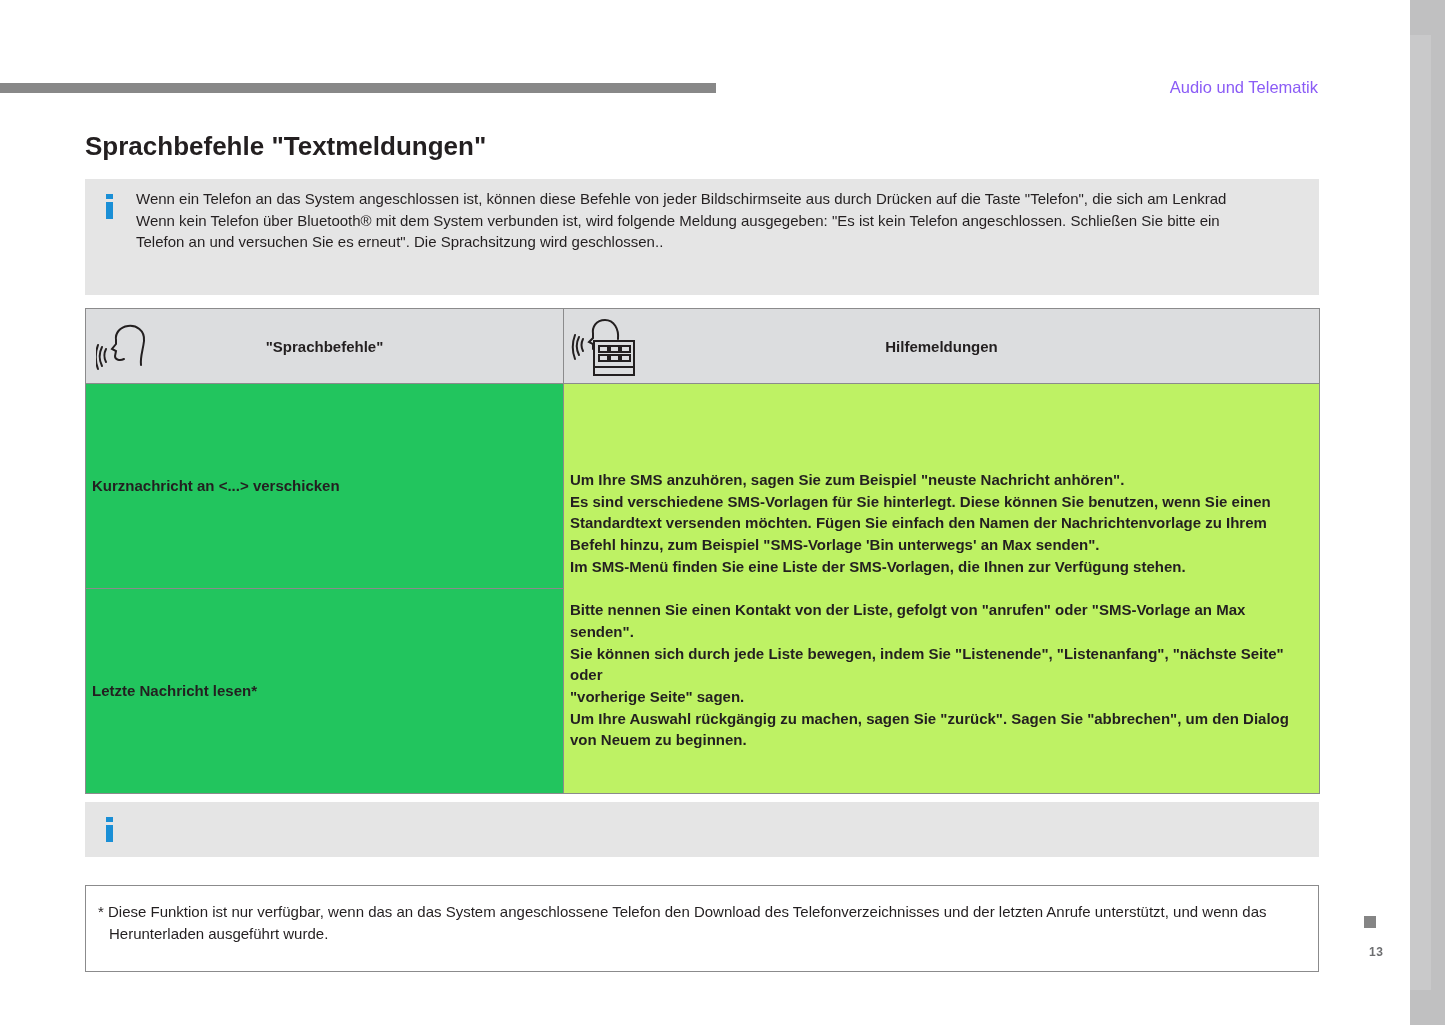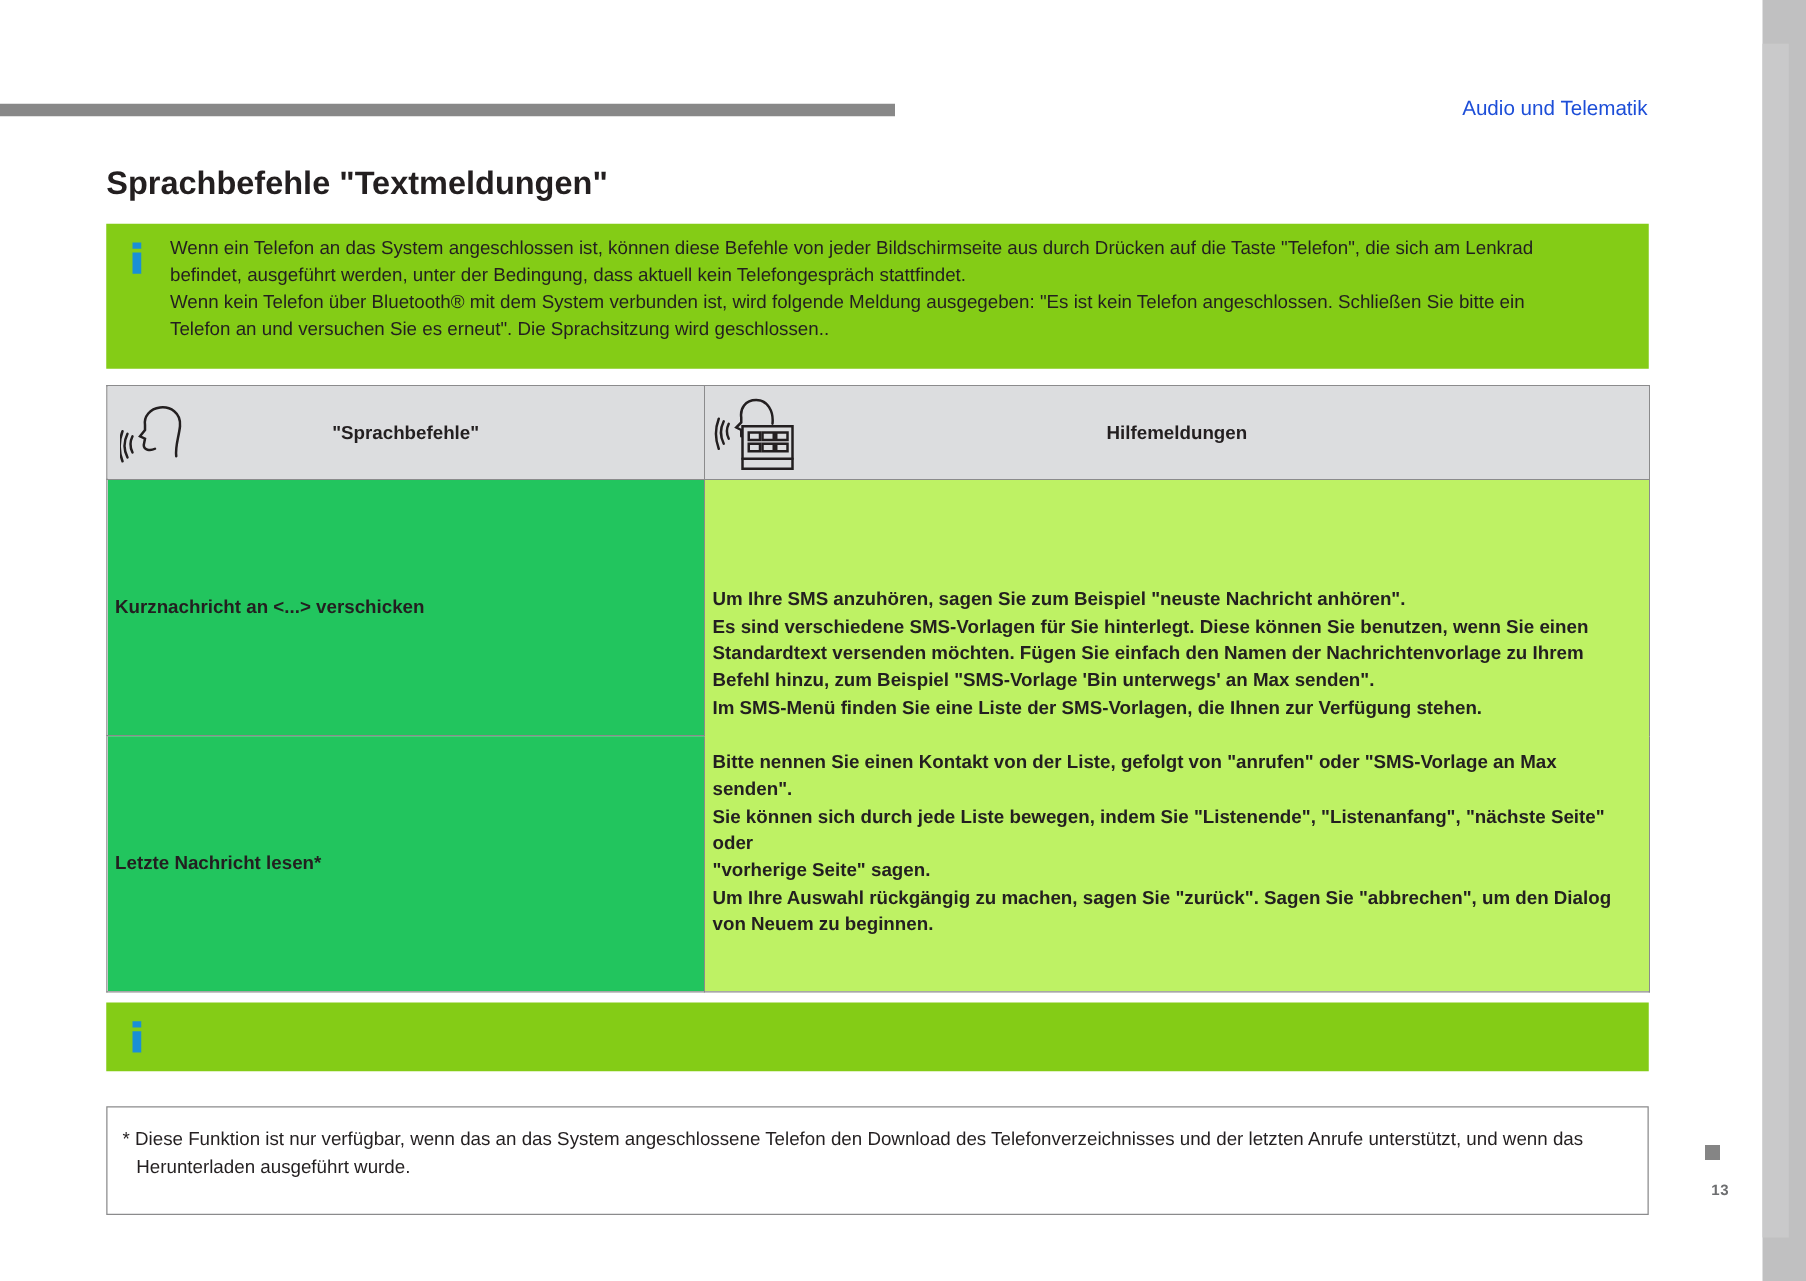--- a/index.html
+++ b/index.html
@@ -3,29 +3,29 @@
 <meta charset="utf-8">
 <style>
   html, body { margin: 0; padding: 0; }
   body {
     width: 1445px; height: 1025px; position: relative; overflow: hidden;
     background: #ffffff;
     font-family: "Liberation Sans", sans-serif;
     color: #231f20;
   }
   .top-bar { position: absolute; left: 0; top: 83px; width: 716px; height: 10px; background: #888888; }
-  .section-label { position: absolute; right: 127px; top: 78px; font-size: 16.5px; color: #1d4ed8; margin-left: 11px; }
+  .section-label { position: absolute; right: 127px; top: 78px; font-size: 16.5px; color: #8b5cf6; margin-left: 11px; }
   .side-tab { position: absolute; left: 1410px; top: 0; width: 35px; height: 1025px; background: #c0c0c1; }
   .side-tab-inner { position: absolute; left: 1410px; top: 35px; width: 21px; height: 955px; background: #c9c9ca; }
   .page-square { position: absolute; left: 1364px; top: 916px; width: 12px; height: 12px; background: #858585; }
   .page-number { position: absolute; left: 1369px; top: 945px; font-size: 12px; font-weight: bold; color: #6d6e70; letter-spacing: 0.5px; }
 
   .page-title { position: absolute; left: 85px; top: 131px; font-size: 26px; font-weight: bold; margin: 0; color: #231f20; }
 
-  .info-box { position: absolute; left: 85px; width: 1234px; background: #84cc16; box-sizing: border-box; }
+  .info-box { position: absolute; left: 85px; width: 1234px; background: #e5e5e5; box-sizing: border-box; }
   .info-box.top { top: 179px; height: 116px; }
   .info-box.bottom { top: 802px; height: 55px; }
   .info-icon { position: absolute; left: 21px; width: 7px; }
   .info-icon .dot { width: 7px; height: 5px; background: #1a8fd6; }
   .info-icon .stem { width: 7px; height: 17px; margin-top: 3px; background: #1a8fd6; }
   .info-box.top .info-icon { top: 15px; }
   .info-box.bottom .info-icon { top: 15px; }
   .info-text { position: absolute; left: 51px; right: 12px; font-size: 15px; line-height: 21.7px; color: #231f20; }
   .info-box.top .info-text { top: 9px; }
   .info-box.bottom .info-text { top: 17px; }
@@ -56,21 +56,20 @@
 
 <h1 class="page-title">Sprachbefehle "Textmeldungen"</h1>
 
 <div class="info-box top">
   <div class="info-icon">
       <div class="dot"></div>
       <div class="stem"></div>
     </div>
   <div class="info-text">
     <div>Wenn ein Telefon an das System angeschlossen ist, können diese Befehle von jeder Bildschirmseite aus durch Drücken auf die Taste "Telefon", die sich am Lenkrad</div>
-    <div>befindet, ausgeführt werden, unter der Bedingung, dass aktuell kein Telefongespräch stattfindet.</div>
     <div>Wenn kein Telefon über Bluetooth® mit dem System verbunden ist, wird folgende Meldung ausgegeben: "Es ist kein Telefon angeschlossen. Schließen Sie bitte ein</div>
     <div>Telefon an und versuchen Sie es erneut". Die Sprachsitzung wird geschlossen..</div>
   </div>
 </div>
 
 <table class="cmd-table">
   <tbody>
       <tr>
     <th class="col1">
       <svg class="head-icon" style="left:10px;top:14px" width="52" height="48" viewBox="0 0 52 48">

